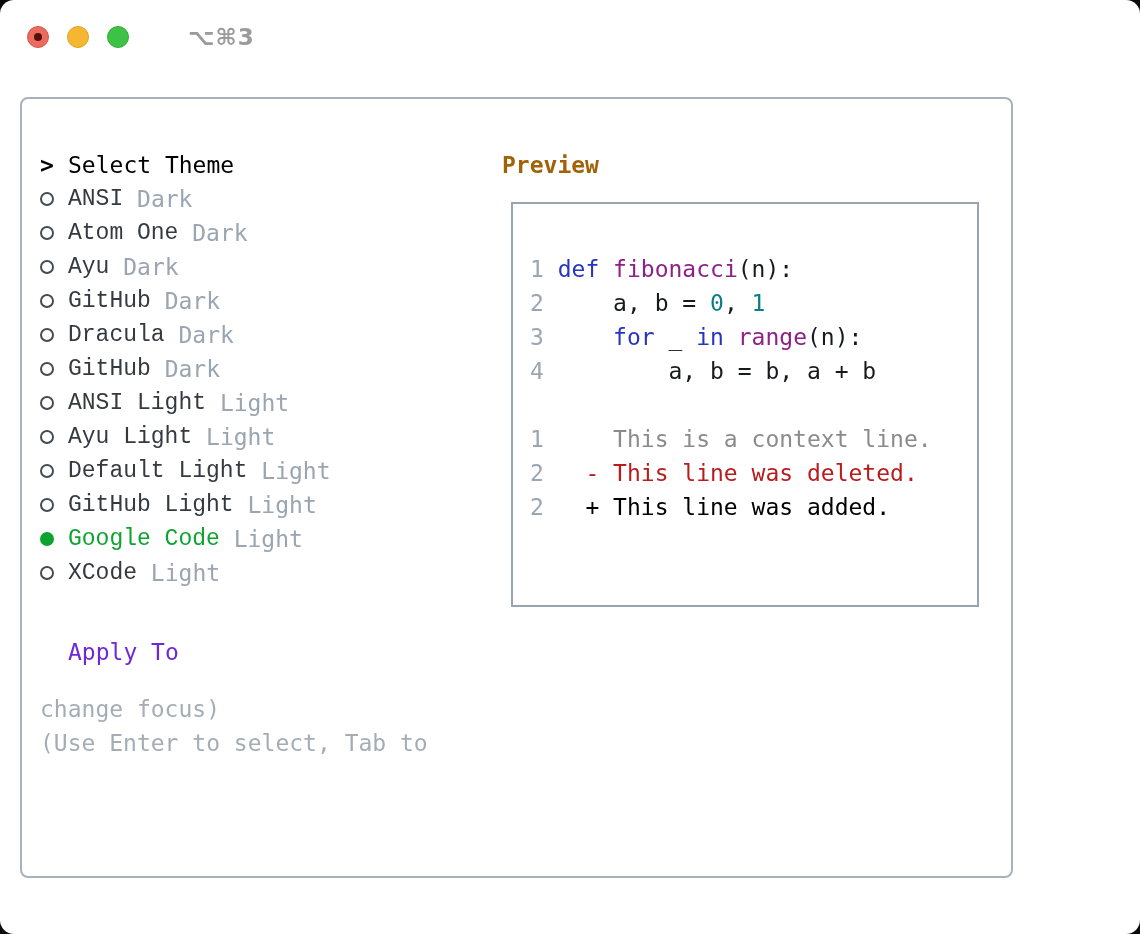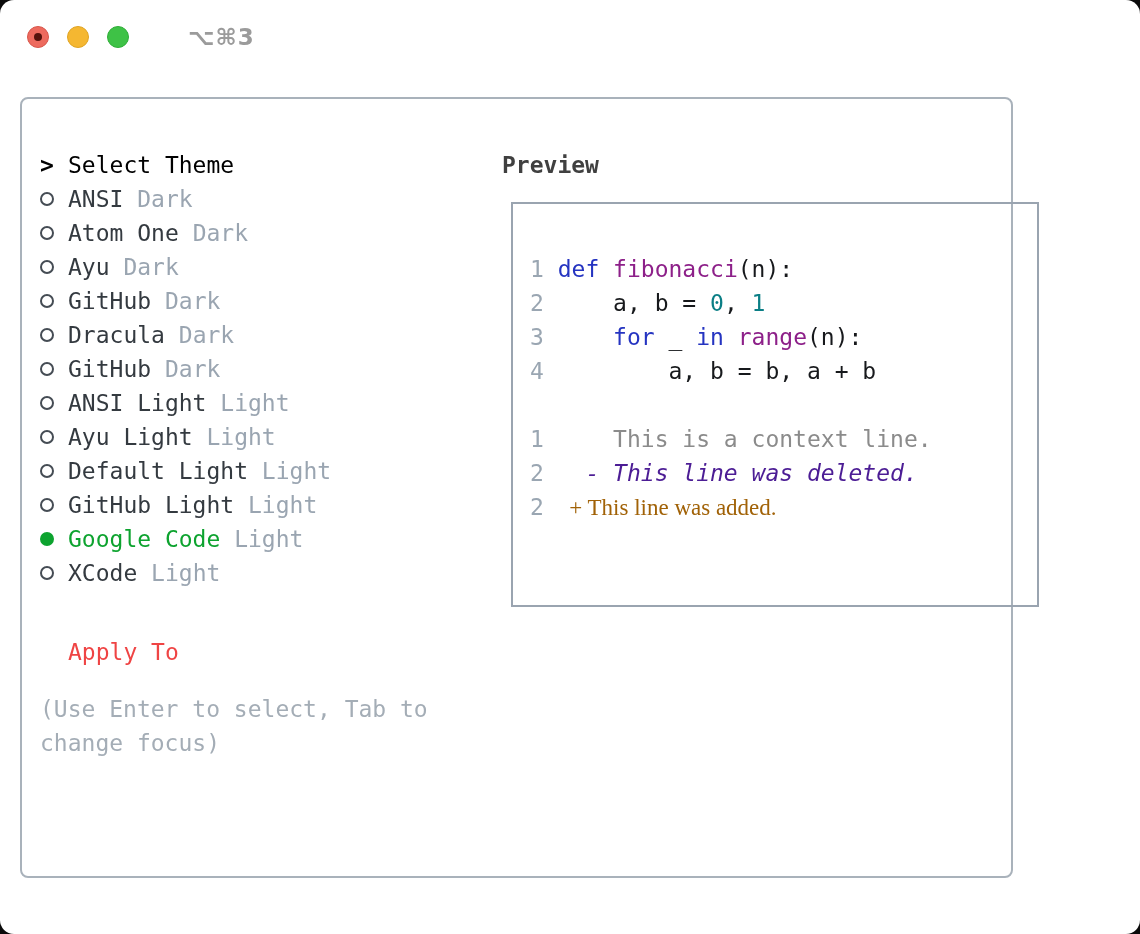--- a/index.html
+++ b/index.html
@@ -65,46 +65,46 @@
 
   .bullet { width: 28px; flex: none; display: inline-flex; align-items: center; }
   .circle {
     width: 14px; height: 14px; border-radius: 50%;
     border: 2px solid #454c54; box-sizing: border-box;
   }
   .circle.filled { background: #0da32f; border-color: #0da32f; }
 
   .cursor-prefix { width: 28px; flex: none; font-weight: bold; color: #000; }
   .list-title { font-weight: normal; color: #000; }
-  .theme-name { color: #343a40; }
+  .theme-name { color: #343a40; font-family: Liberation Mono, monospace; }
   .row.selected .theme-name { color: #0da32f; }
   .variant { color: #9aa5b1; text-align: center; }
   .section-indent { width: 28px; flex: none; }
-  .section-title { color: #ef4444; margin-top: 21px; }
+  .section-title { color: #6d28d9; margin-top: 21px; }
   .hint { height: 34px; line-height: 34px; color: #a4adb6; white-space: pre; }
 
   
-  .preview-title { height: 34px; line-height: 34px; font-weight: bold; color: #404040; }
+  .preview-title { height: 34px; line-height: 34px; font-weight: bold; color: #a16207; }
   .preview-box {
     margin-top: 20px; margin-left: 9px;
-    width: 528px; height: 405px;
+    width: 468px; height: 405px;
     border: 2px solid #9aa4b0;
     box-sizing: border-box;
     padding: 14px 16px 0 17px;
     overflow: hidden;
   }
   .prow { height: 34px; line-height: 34px; white-space: pre; }
   .ln     { color: #9aa6b2; }
   .tk-kw  { color: #2534c1; }
   .tk-fn  { color: #8d2089; }
   .tk-num { color: #0a7e85; }
   .tk-pl  { color: #17191c; }
   .diff-ctx { color: #8b8b8b; text-align: center; }
-  .diff-del { color: #4c1d95; font-style: italic; }
-  .diff-add { color: #a16207; font-family: Liberation Serif, serif; }
+  .diff-del { color: #b91c1c; }
+  .diff-add { color: #000000; }
 </style>
 </head>
 <body>
 
 <div class="window">
 
   <div class="titlebar">
     <span class="dot red">
         <span class="dot-inner"></span>
       </span>
@@ -140,22 +140,22 @@
 
         <div class="row">
           <span class="section-indent"></span><span class="section-title">Apply To</span>
         </div>
 
         <div>
           </div>
 
         <div class="row blank"></div>
 
+        <div class="hint">change focus)</div>
         <div class="hint">(Use Enter to select, Tab to</div>
-        <div class="hint">change focus)</div>
       </div>
 
       <div class="right-col">
         <div class="preview-title">Preview</div>
         <div class="preview-box">
           <div class="prow blank"></div>
           <div>
               <div class="prow"><span class="ln">1 </span><span class="tk-kw">def</span><span class="tk-pl"> </span><span class="tk-fn">fibonacci</span><span class="tk-pl">(n):</span></div>
               <div class="prow"><span class="ln">2 </span><span class="tk-pl">    a, b = </span><span class="tk-num">0</span><span class="tk-pl">, </span><span class="tk-num">1</span></div>
               <div class="prow"><span class="ln">3 </span><span class="tk-pl">    </span><span class="tk-kw">for</span><span class="tk-pl"> _ </span><span class="tk-kw">in</span><span class="tk-pl"> </span><span class="tk-fn">range</span><span class="tk-pl">(n):</span></div>

